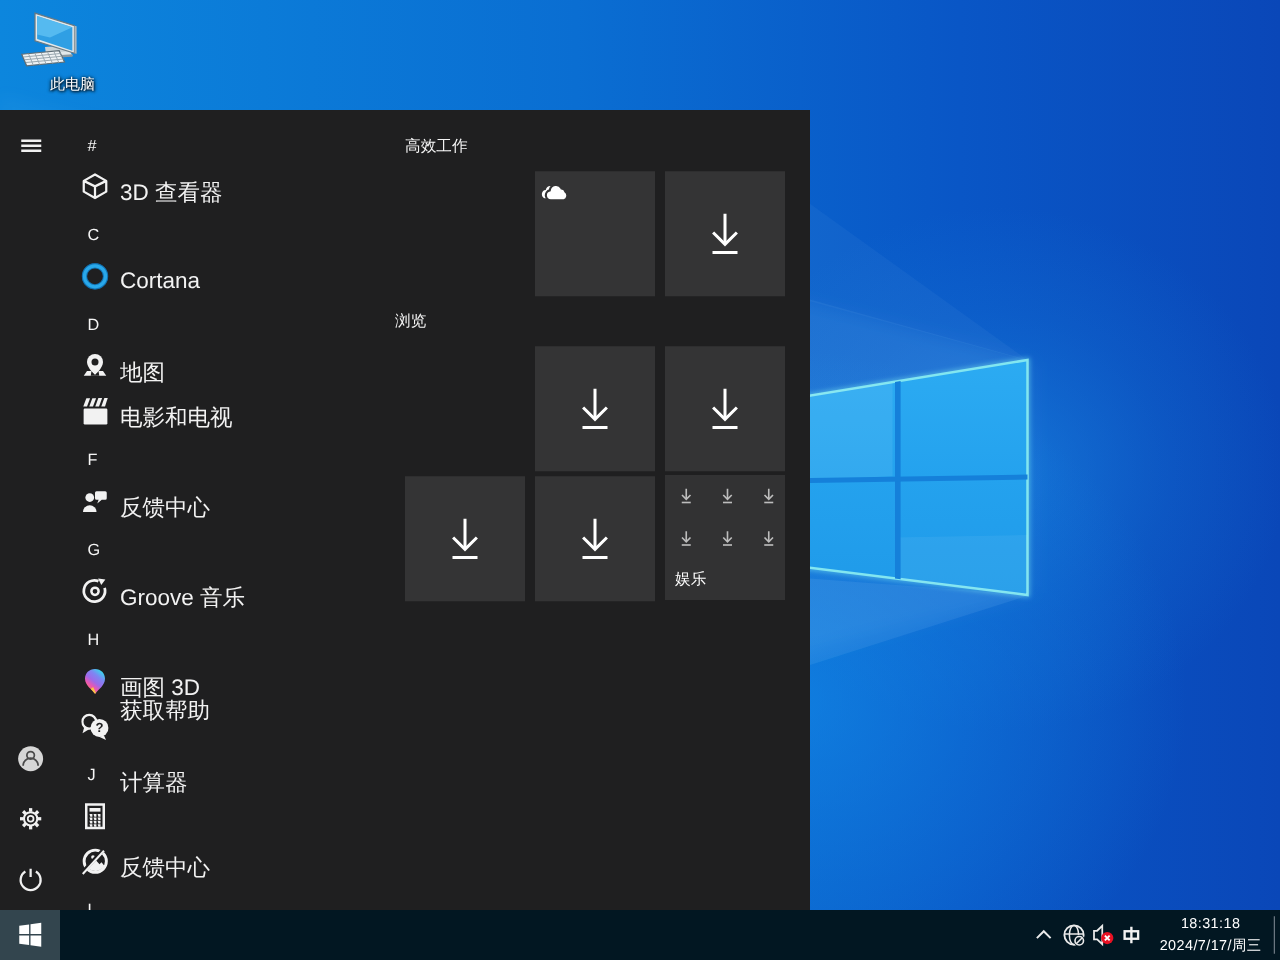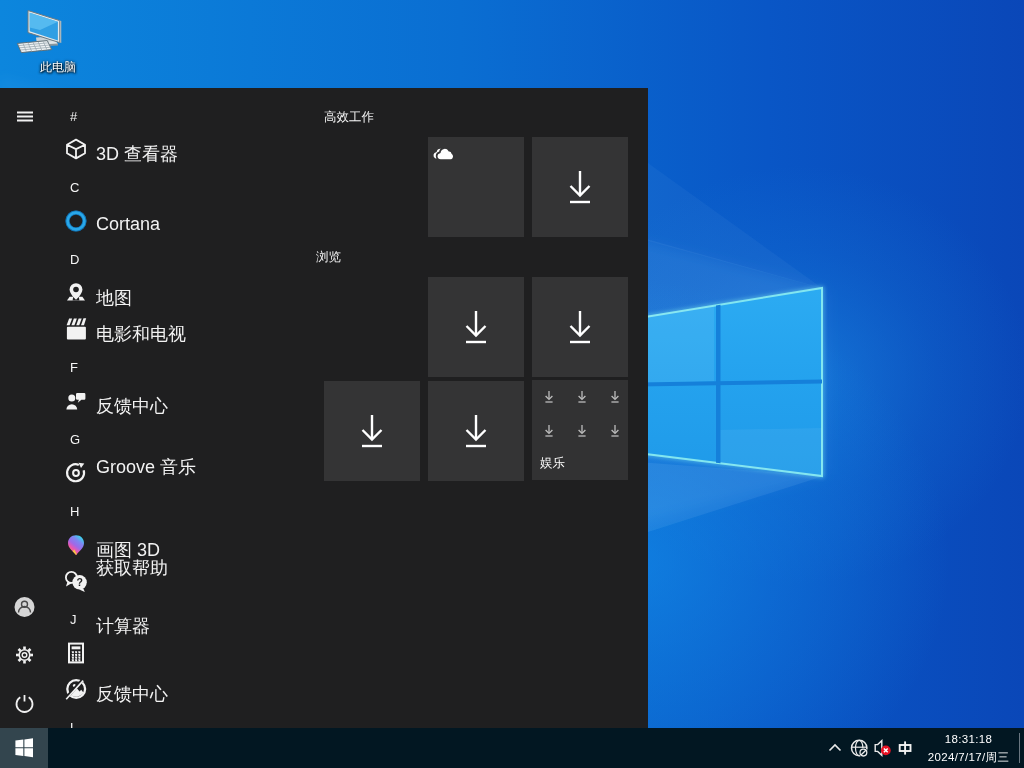--- a/index.html
+++ b/index.html
@@ -174,21 +174,21 @@
       <path d="M12.2 3 h7 a1.2 1.2 0 0 1 1.2 1.2 v4.4 a1.2 1.2 0 0 1 -1.2 1.2 h-2.8 l-3.6 3 l1.1 -3 h-1.7 a1.2 1.2 0 0 1 -1.2 -1.2 v-4.4 a1.2 1.2 0 0 1 1.2 -1.2 Z" fill="#f2f2f2"></path>
     </svg>
     <div class="appname" style="top:306px">反馈中心</div>
 
     <div class="letter" style="top:344px">G</div>
     <svg class="appicon" style="top:374px" viewBox="0 0 22 22">
       <path d="M13.8 2.9 a8.5 8.5 0 1 0 4.9 5.4" fill="none" stroke="#f2f2f2" stroke-width="2.2"></path>
       <circle cx="11" cy="11" r="2.9" fill="none" stroke="#f2f2f2" stroke-width="2"></circle>
       <polygon points="13.5,0.8 19.3,1.6 16,5.9" fill="#f2f2f2"></polygon>
     </svg>
-    <div class="appname" style="top:367px">Groove 音乐</div>
+    <div class="appname" style="top:378px">Groove 音乐</div>
 
     <div class="letter" style="top:416px">H</div>
     <svg class="appicon" style="top:446px" viewBox="0 0 22 22">
       <defs>
         <linearGradient id="p3d" x1="0.85" y1="0.05" x2="0.25" y2="0.95">
           <stop offset="0" stop-color="#2de2ec"></stop>
           <stop offset="0.3" stop-color="#7e86f2"></stop>
           <stop offset="0.55" stop-color="#9d6ae9"></stop>
           <stop offset="0.75" stop-color="#ea57b1"></stop>
           <stop offset="0.92" stop-color="#f8727c"></stop>

